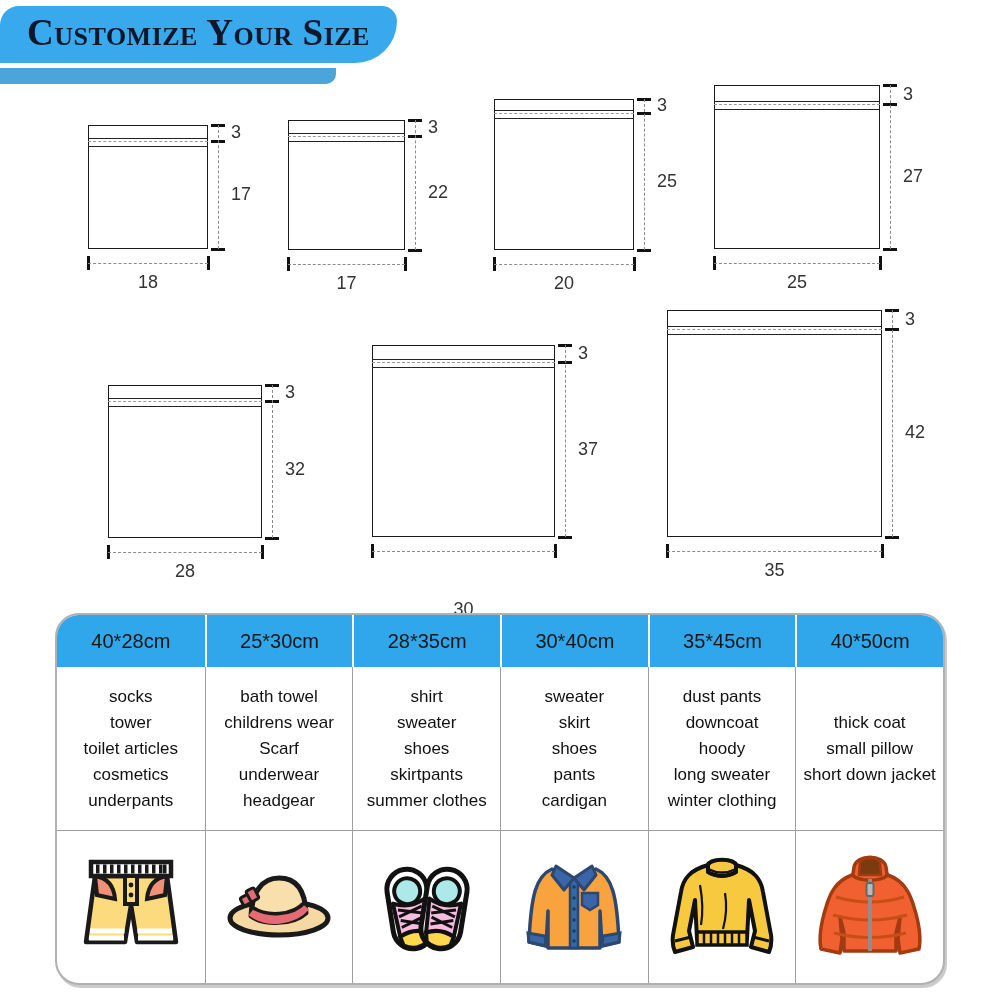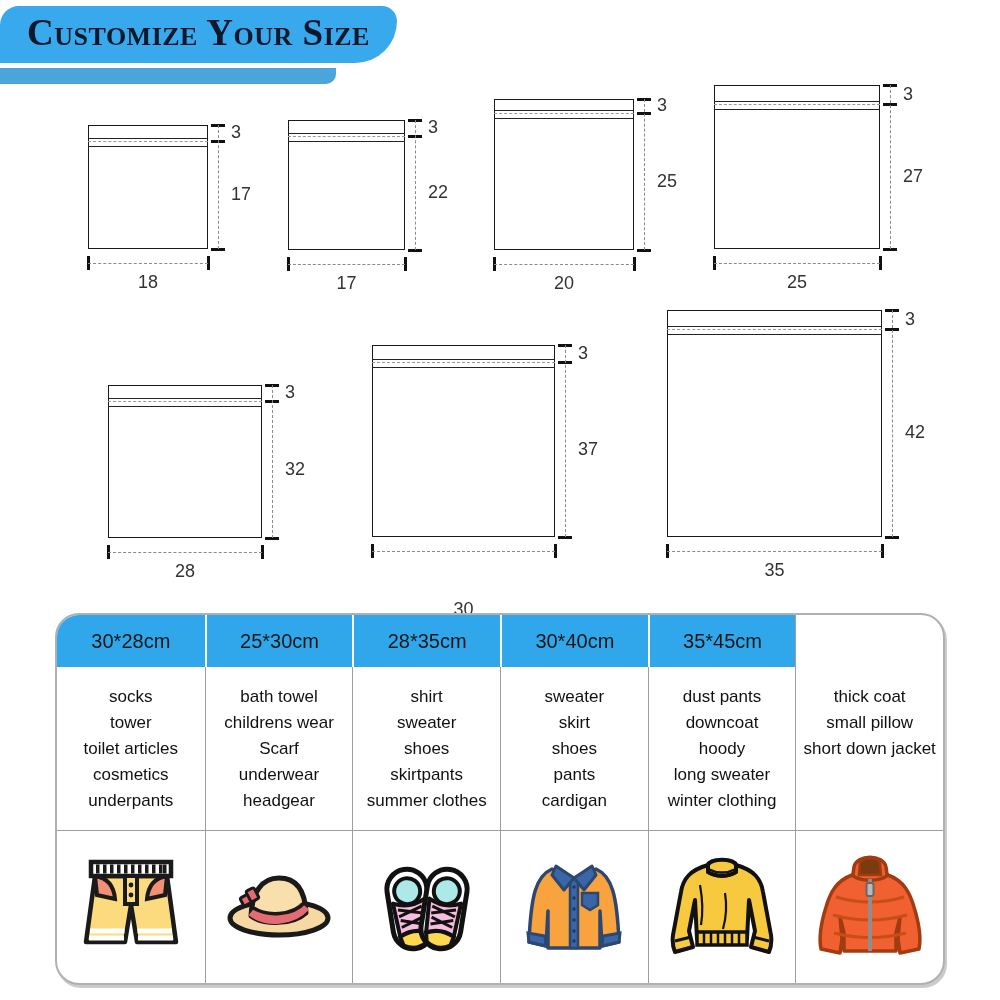--- a/index.html
+++ b/index.html
@@ -150,21 +150,21 @@
       <div class="dash-v" style="left: 892px; top: 310px; height: 227px;"></div>
       <div class="dim-label" style="left: 905px; top: 308.5px;">3</div>
       <div class="dim-label" style="left: 905px; top: 422px;">42</div>
       <div class="tick-v" style="left: 665.5px; top: 544px;"></div>
       <div class="tick-v" style="left: 880.5px; top: 544px;"></div>
       <div class="dash-h" style="left: 667px; top: 551px; width: 215px;"></div>
       <div class="dim-label center" style="left: 667px; top: 560px; width: 215px;">35</div>
     </div>
   <div id="size-table" class="size-table">
       <div class="col">
-        <div class="hdr" style="background: rgb(47, 167, 234);">30*28cm</div>
+        <div class="hdr" style="background: rgb(47, 167, 234);">40*28cm</div>
         <div class="items">
           <div class="item">socks</div>
           <div class="item">tower</div>
           <div class="item">toilet articles</div>
           <div class="item">cosmetics</div>
           <div class="item">underpants</div>
         </div>
         <div class="iconcell">
           <span><svg viewBox="0 0 120 120">
               <path d="M24 31 H96 L105 97 H66 L60 60 L54 97 H15 Z" fill="#FBDB7D" stroke="#1a1a1a" stroke-width="4.5" stroke-linejoin="round"></path>
@@ -286,20 +286,21 @@
               <path d="M56 87 V 100" stroke="#111" stroke-width="2.5"></path>
               <path d="M63 87 V 100" stroke="#111" stroke-width="2.5"></path>
               <path d="M70 87 V 100" stroke="#111" stroke-width="2.5"></path>
               <path d="M77 87 V 100" stroke="#111" stroke-width="2.5"></path>
               <path d="M38 40 Q42 62 39 80 M63 48 Q66 66 61 84" fill="none" stroke="#111" stroke-width="2.2"></path>
               <path d="M29 92 L13 96 M91 92 L107 96" stroke="#111" stroke-width="3"></path>
             </svg></span>
         </div>
       </div>
       <div class="col">
+        <div class="hdr" style="background: rgb(47, 167, 234);">40*50cm</div>
         <div class="items">
           <div class="item">thick coat</div>
           <div class="item">small pillow</div>
           <div class="item">short down jacket</div>
         </div>
         <div class="iconcell">
           <span><svg viewBox="0 0 120 120">
               <path d="M44 22 C46 9 74 9 76 22 L78 36 L42 36 Z" fill="#F06031" stroke="#A23B10" stroke-width="3.5"></path>
               <path d="M50 17 C54 12 66 12 70 17 L71 30 L49 30 Z" fill="#7B3A10" stroke="#A23B10" stroke-width="2.5"></path>
               <path d="M42 30 C26 36 20 48 16 62 C11 78 9 94 11 104 L30 108 L32 94 L30 72 L34 88 L34 106 L86 106 L86 88 L90 72 L88 94 L90 108 L109 104 C111 94 109 78 104 62 C100 48 94 36 78 30 C70 37 50 37 42 30 Z" fill="#F06031" stroke="#A23B10" stroke-width="3.5" stroke-linejoin="round"></path>

